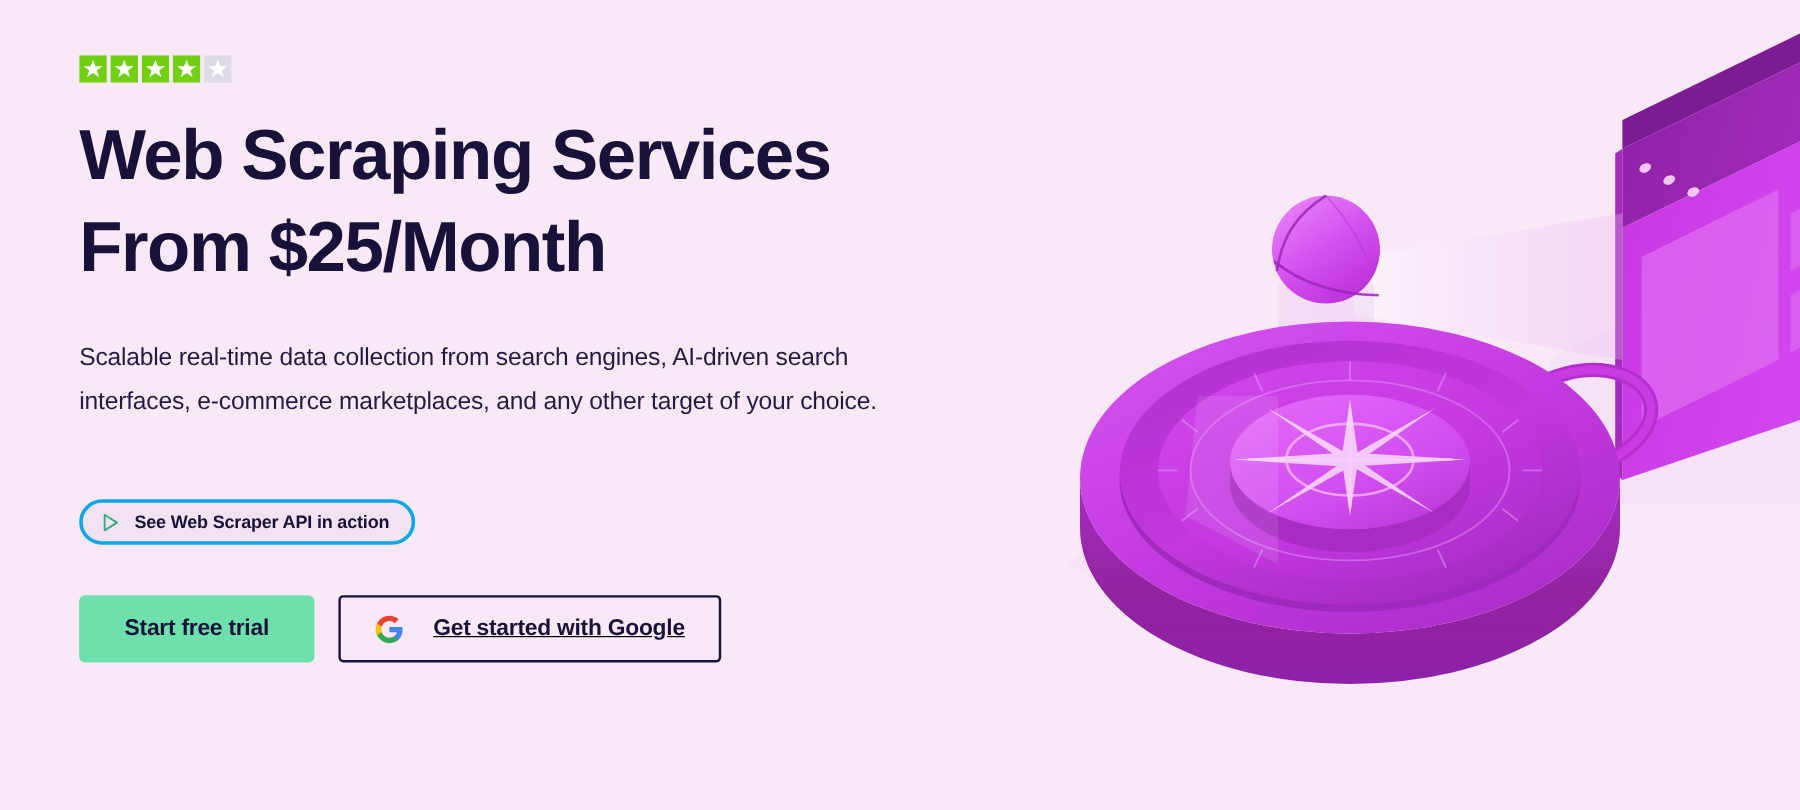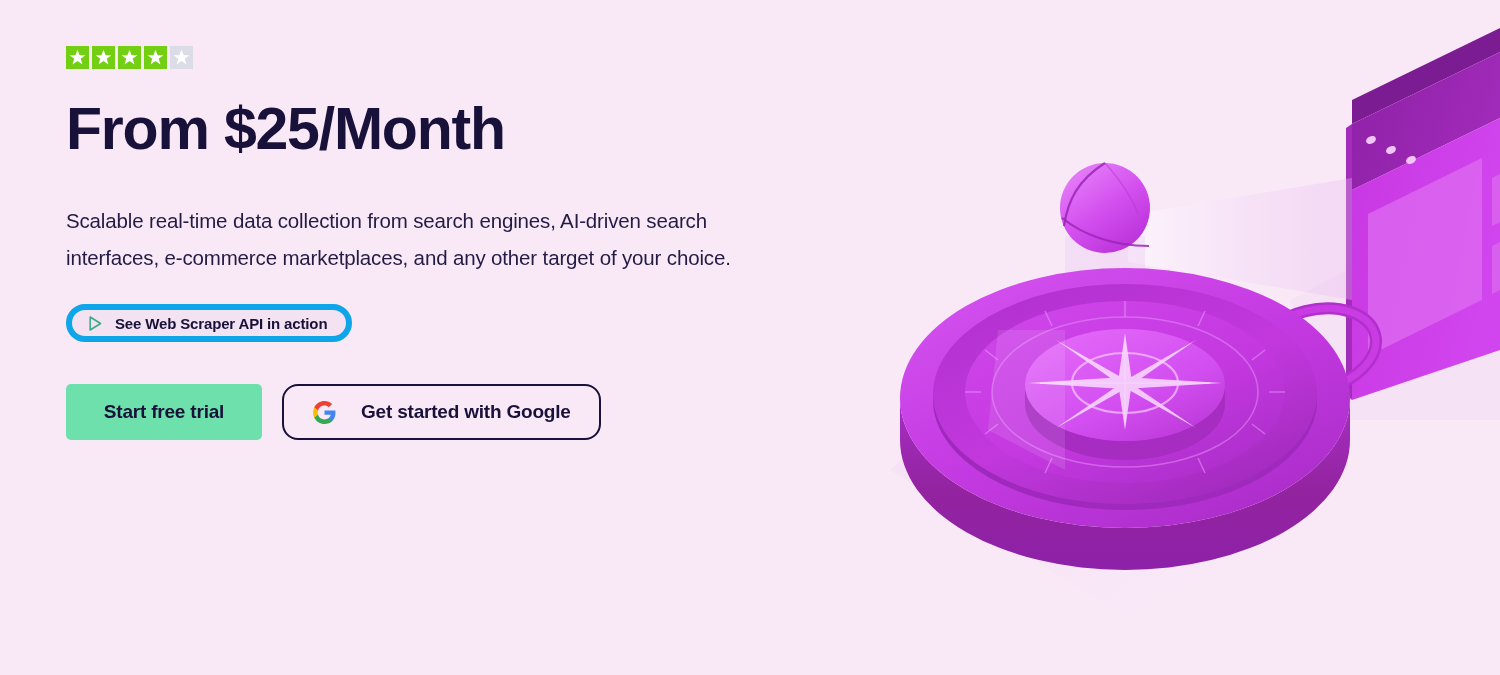--- a/index.html
+++ b/index.html
@@ -97,24 +97,25 @@
 
   
   .video-pill {
     display: inline-flex;
     align-items: center;
     gap: 11px;
     height: 38px;
     padding: 0 19px 0 13px;
     border-radius: 19px;
     background: #f3e2f1;
-    border: 6px solid #0ea5e9;
+    border: 3px solid #0ea5e9;
     box-sizing: border-box;
     cursor: pointer;
     margin-bottom: 42px;
+    margin-top: 35px;
   }
   .video-pill .play-ico {
     width: 19px;
     height: 19px;
     display: block;
     flex: 0 0 auto;
   }
   .video-pill-label {
     font-family: "Liberation Sans", sans-serif;
     font-size: 15px;
@@ -145,24 +146,25 @@
     cursor: pointer;
     box-sizing: border-box;
   }
   .btn-google {
     height: 56px;
     padding: 0 28px;
     display: inline-flex;
     align-items: center;
     gap: 24px;
     border: 2px solid #18113a;
-    border-radius: 16px;
+    border-radius: 4px;
     background: transparent;
     cursor: pointer;
     box-sizing: border-box;
+    text-decoration: underline;
   }
   .g-logo { width: 25px; height: 25px; display: block; flex: 0 0 auto; }
   .btn-google-label {
     font-family: "Liberation Sans", sans-serif;
     font-size: 19px;
     font-weight: bold;
     letter-spacing: -0.2px;
     color: #18113a;
     white-space: nowrap;
   }
@@ -363,20 +365,21 @@
           <svg width="23" height="23" viewBox="0 0 23 23" aria-hidden="true">
               <rect width="23" height="23" fill="#dcdce6"></rect>
               <polygon points="11.5,3.8 13.6,9.3 19.4,9.3 14.7,12.8 16.5,18.4 11.5,14.9 6.5,18.4 8.3,12.8 3.6,9.3 9.4,9.3" fill="#ffffff"></polygon>
             </svg>
         </span>
       </div>
     </div>
 
     
     <h1 class="headline">
+      <span class="hl-line">Web Scraping Services</span>
       <span class="hl-line">From $25/Month</span>
     </h1>
 
     
     <p class="subtitle">Scalable real-time data collection from search engines, AI-driven search interfaces, e-commerce marketplaces, and any other target of your choice.</p>
 
     
     <div class="video-pill">
       <svg class="play-ico" viewBox="0 0 22 22" aria-hidden="true">
         <polygon points="6,3.5 18,11 6,18.5" fill="none" stroke="#3ba883" stroke-width="1.8" stroke-linejoin="round"></polygon>

